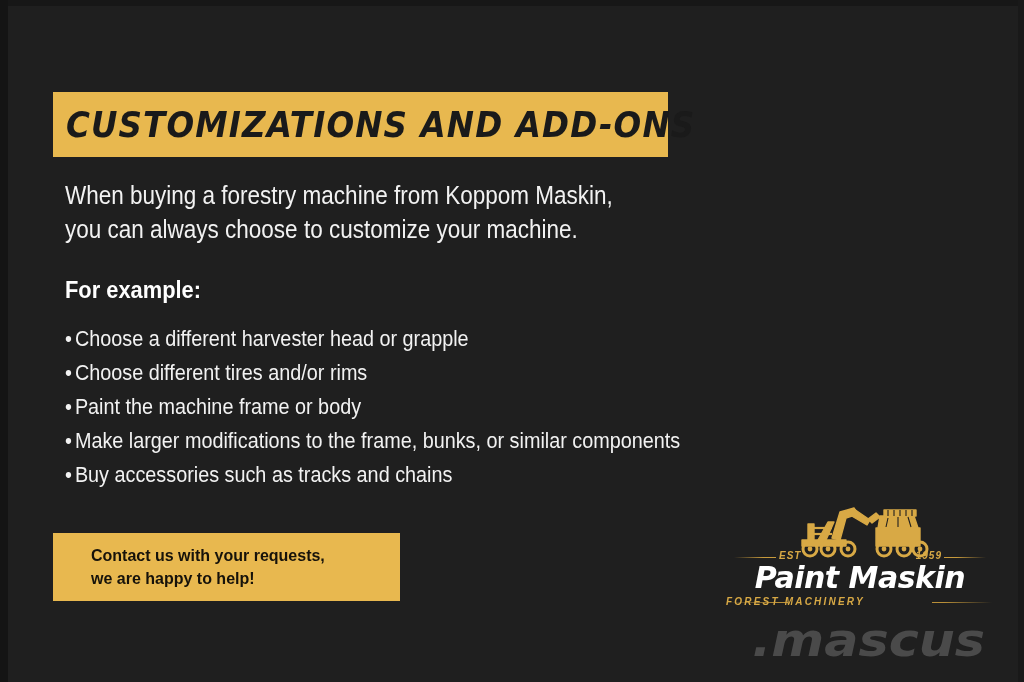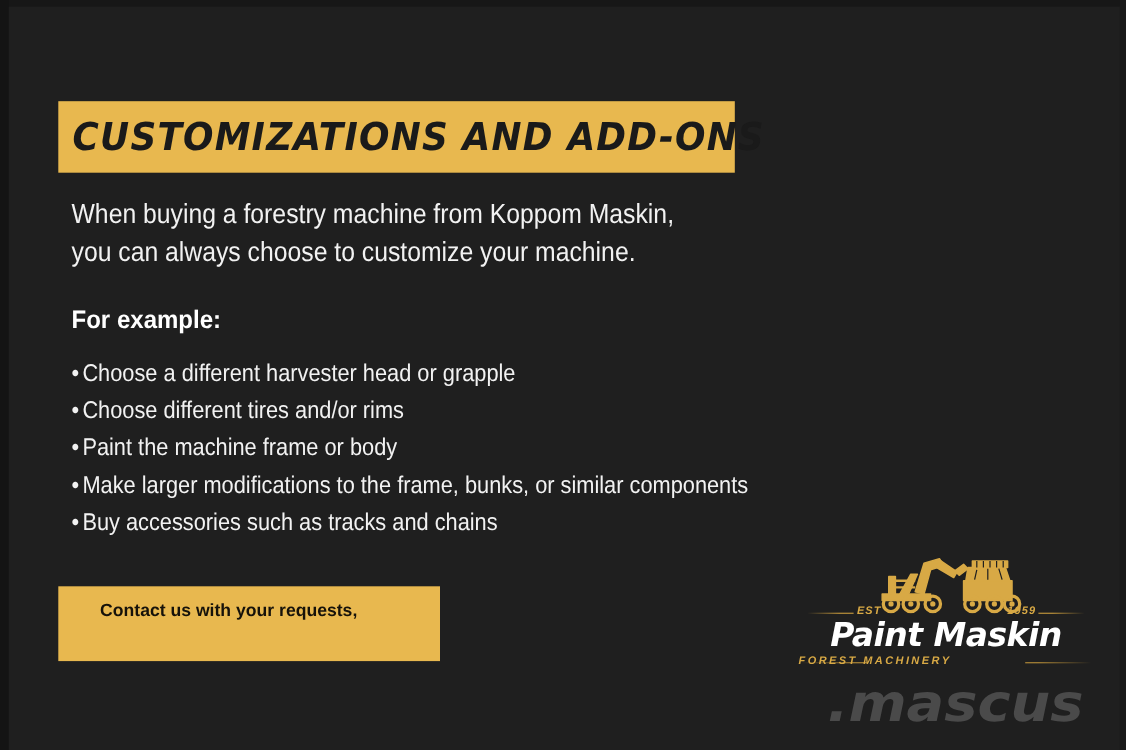--- a/index.html
+++ b/index.html
@@ -260,20 +260,21 @@
     <div class="bullet-row">
       <span class="bullet-dot">•</span><span>Make larger modifications to the frame, bunks, or similar components</span>
     </div>
     <div class="bullet-row">
       <span class="bullet-dot">•</span><span>Buy accessories such as tracks and chains</span>
     </div>
   </div>
 
   <div class="contact-box">
     <div class="contact-line">Contact us with your requests,</div>
+    <div class="contact-line">we are happy to help!</div>
   </div>
 
   <div class="logo">
 
     <svg class="logo-machine" viewBox="0 0 148 60">
       <g fill="#d8a945" stroke="#d8a945" stroke-width="1.4" stroke-linejoin="round">
 
         <path d="M44 40 L52 14 L66 10 L70 16 L58 20 L52 42 Z"></path>
         <path d="M66 11 L82 22 L79 27 L62 17 Z"></path>
         <path d="M80 21 L88 15 L92 19 L84 25 Z"></path>

